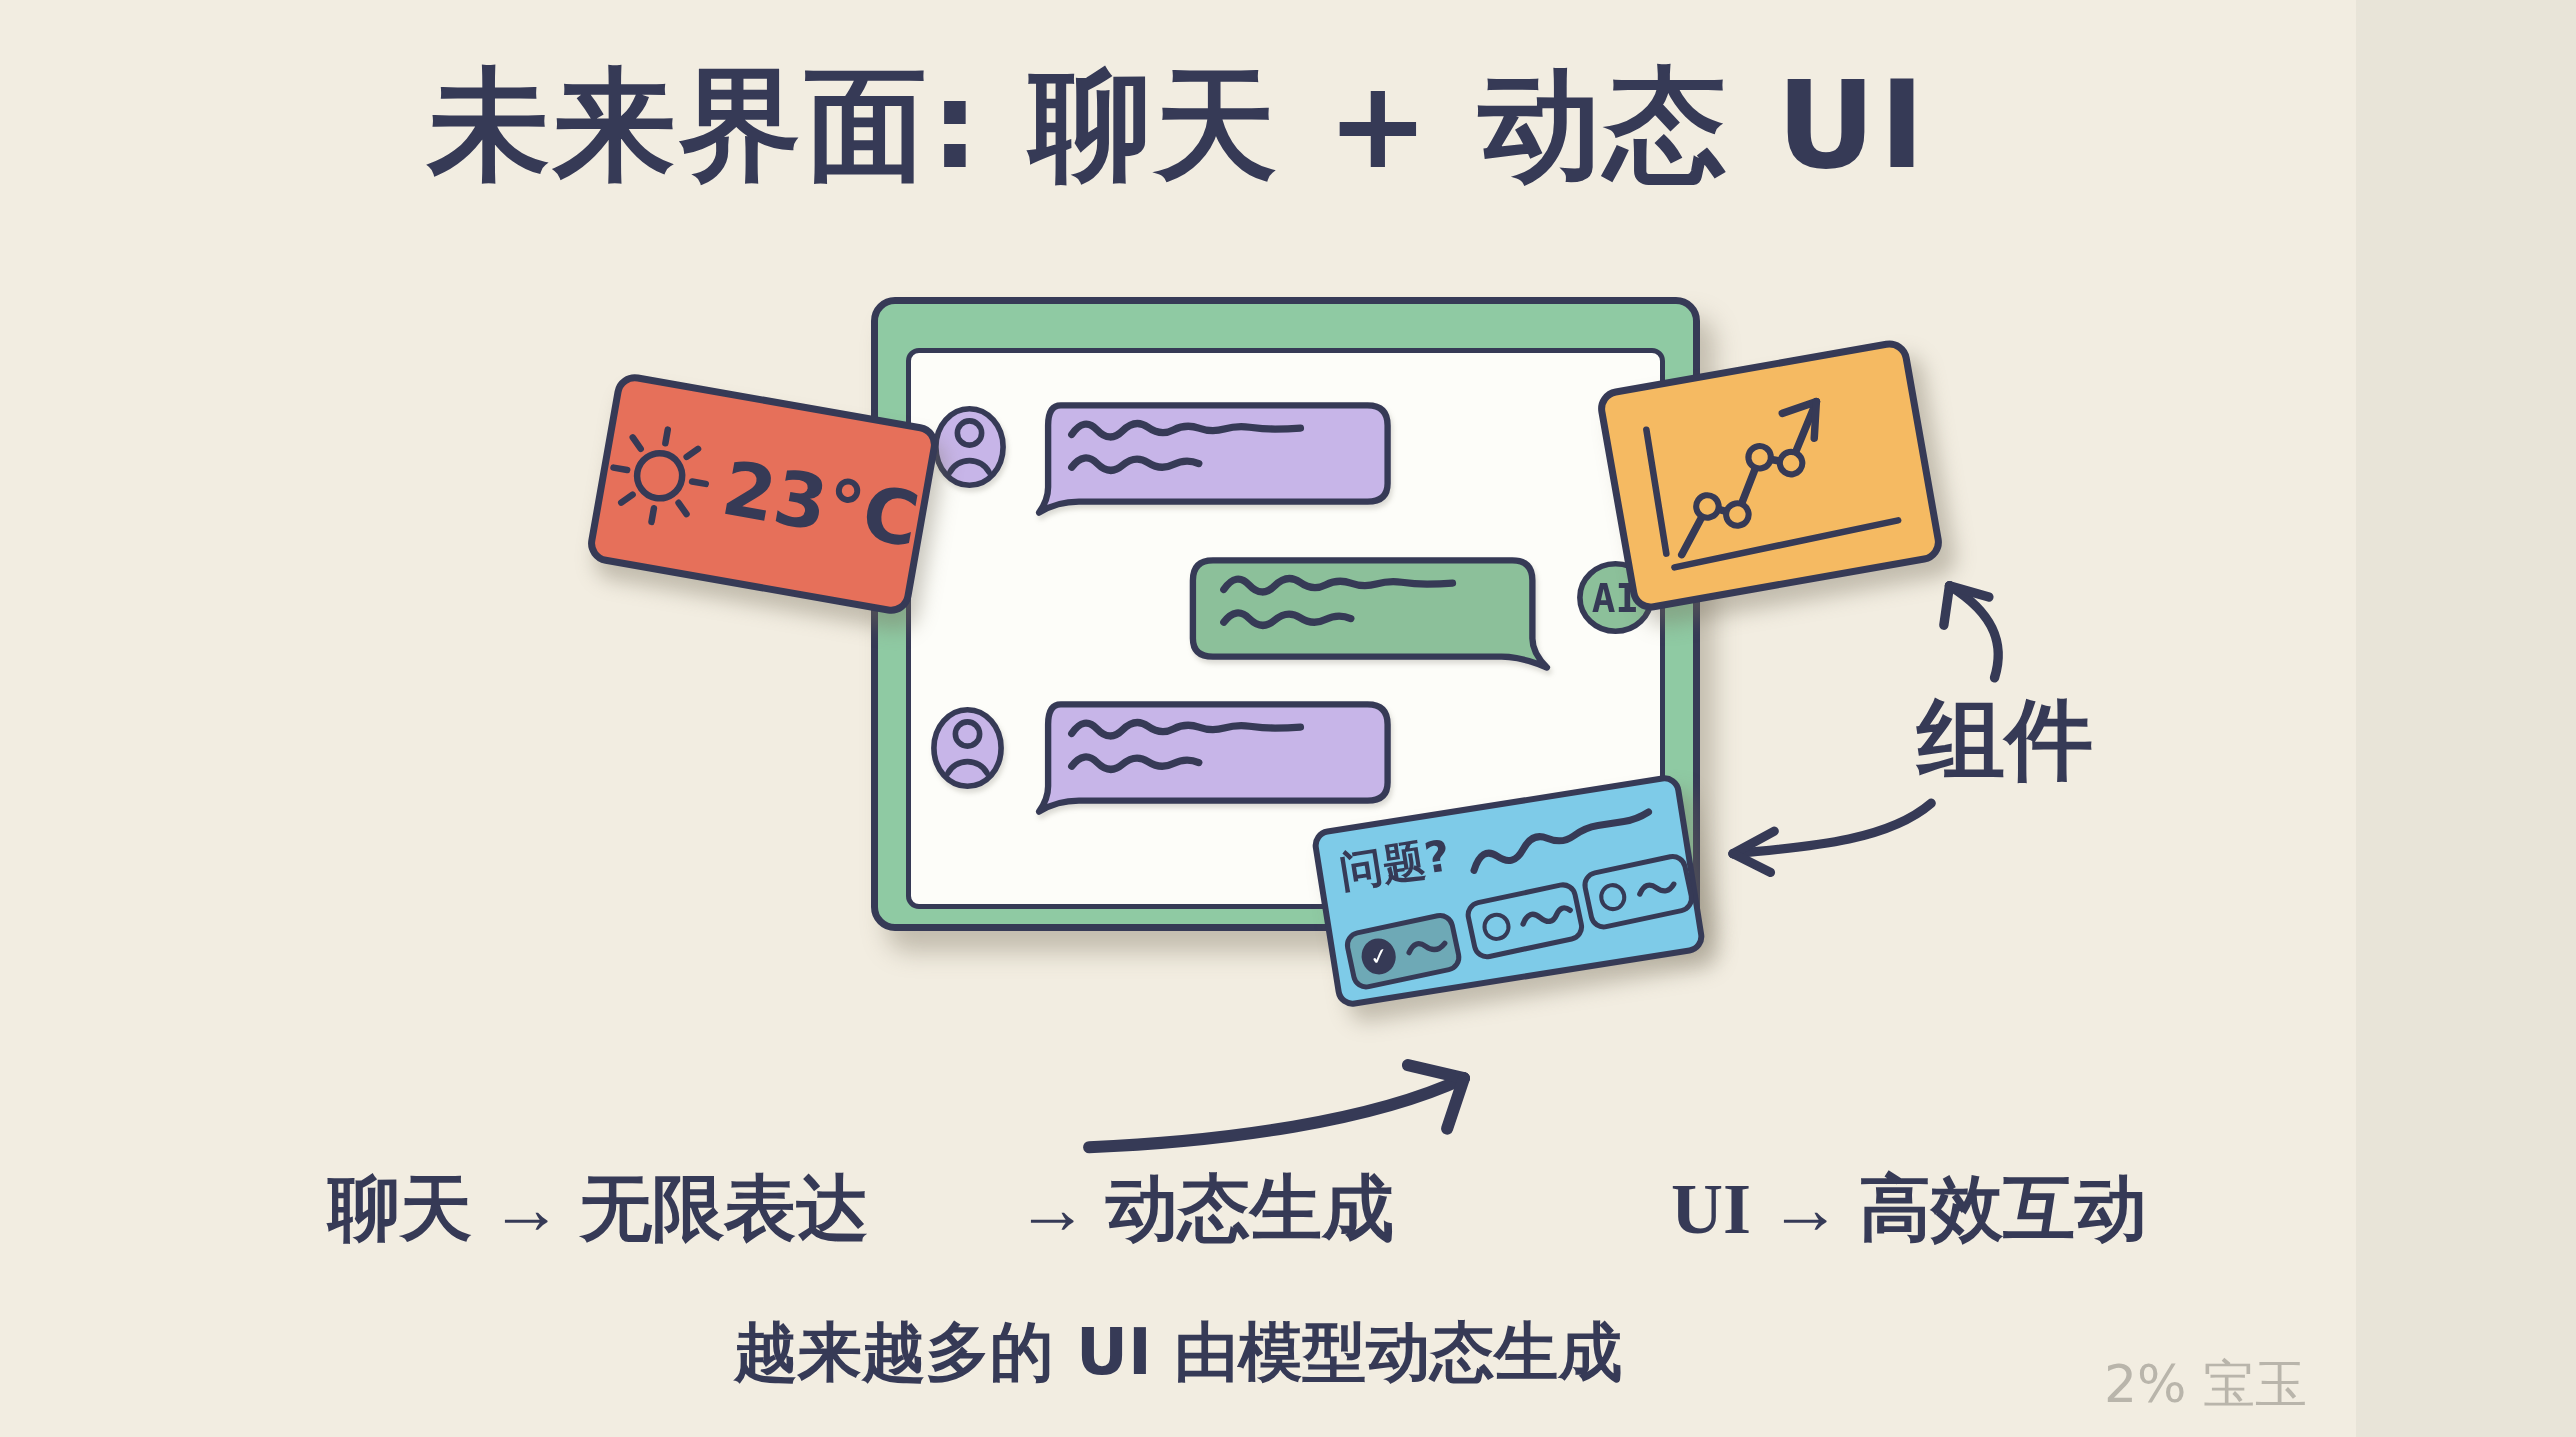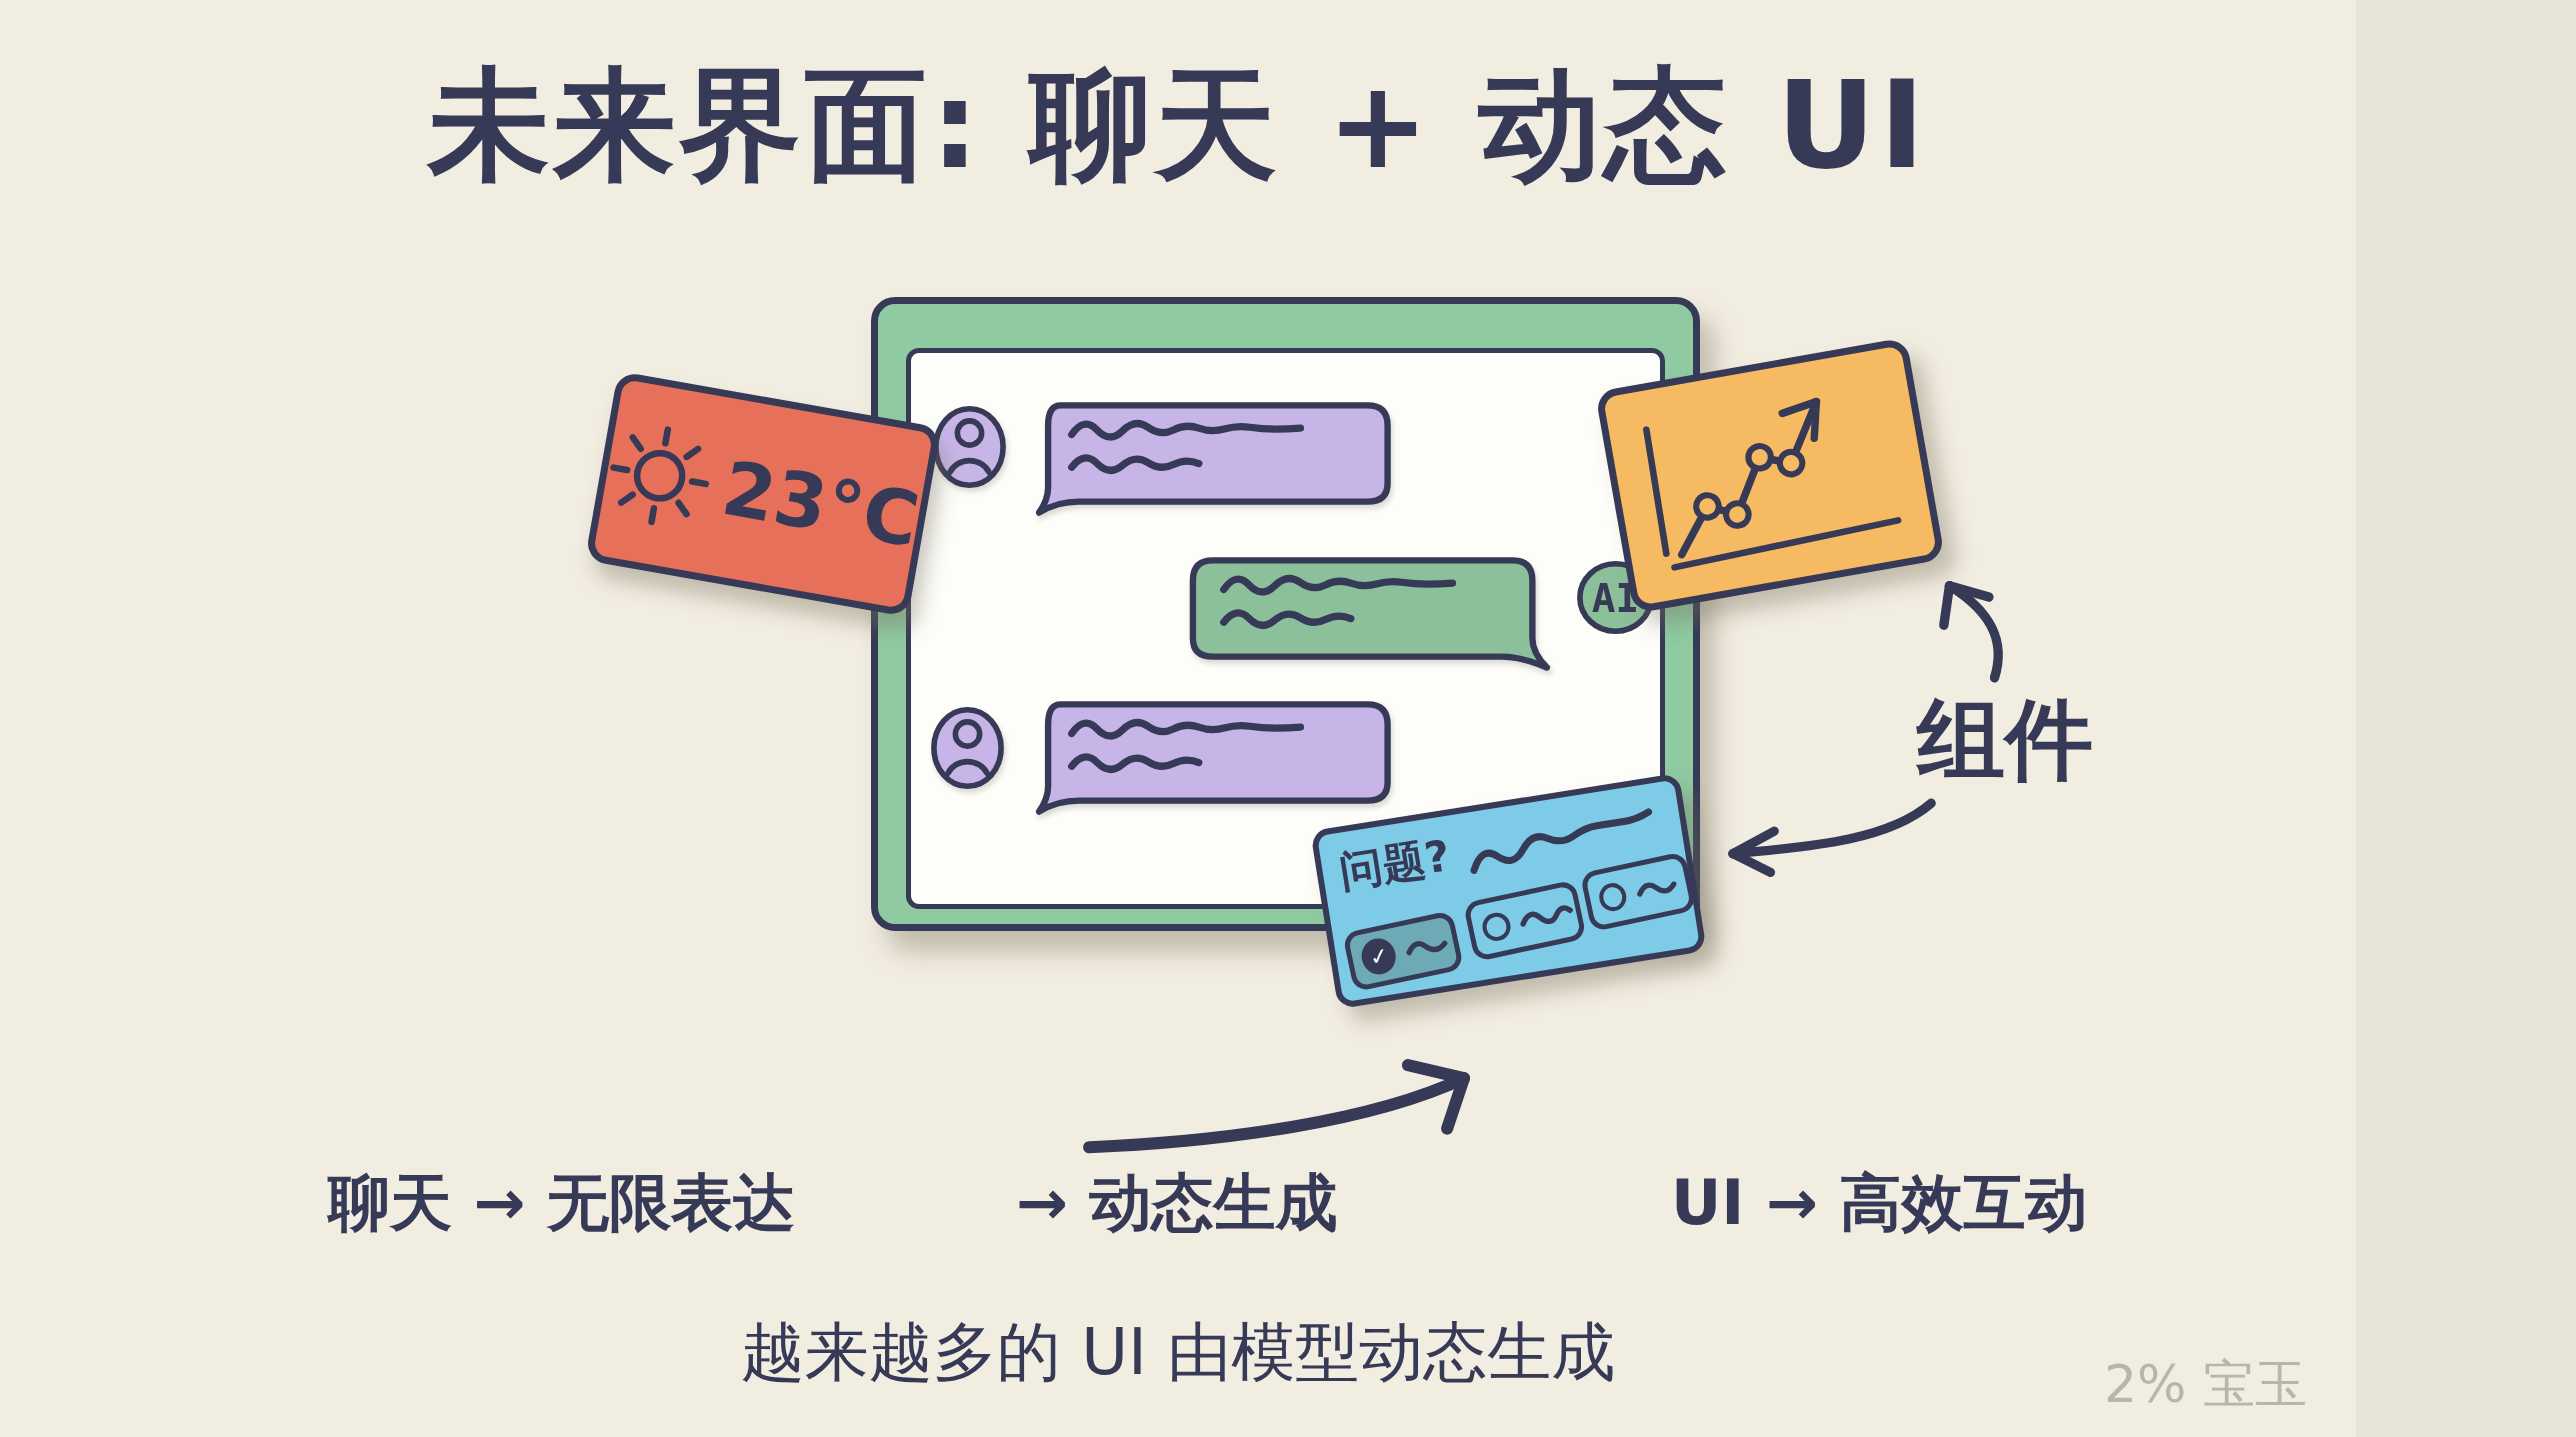--- a/index.html
+++ b/index.html
@@ -77,23 +77,23 @@
   .chip-check {
     width:36px; height:36px; border-radius:50%; background:var(--ink,#363a56);
     color:#fff; font-size:22.5px; font-weight:700;
     display:flex; align-items:center; justify-content:center;
   }
   .chip-radio { width:28px; height:28px; border-radius:50%; border:4.7px solid var(--ink,#363a56); }
 
   
   .component-label { position:absolute; left:1917px; top:681px; font-size:88px; font-weight:700; }
   .ann { position:absolute; }
-  .flow { position:absolute; top:1161px; font-size:62px; font-weight:700; white-space:nowrap; }
+  .flow { position:absolute; top:1161px; font-size:72px; font-weight:700; white-space:nowrap;font-family:Liberation Serif, serif; }
   .flow-1 { left:328px; } .flow-2 { left:1016px; } .flow-3 { left:1671px; }
-  .subtitle { position:absolute; top:1309px; left:0; width:100%; text-align:center; font-size:64px; font-weight:400; }
+  .subtitle { position:absolute; top:1309px; left:0; width:100%; text-align:center; font-size:64px; font-weight:700; }
   .watermark { position:absolute; right:49px; top:1350px; font-size:52px; color:var(--watermark-gray,#b9b5ab); }
   .ai-badge { position:absolute; left:698px; top:256px; }
 </style>
 </head>
 <body>
 
 <div class="canvas">
 
   <div class="title">未来界面: 聊天 + 动态 UI</div>
 

